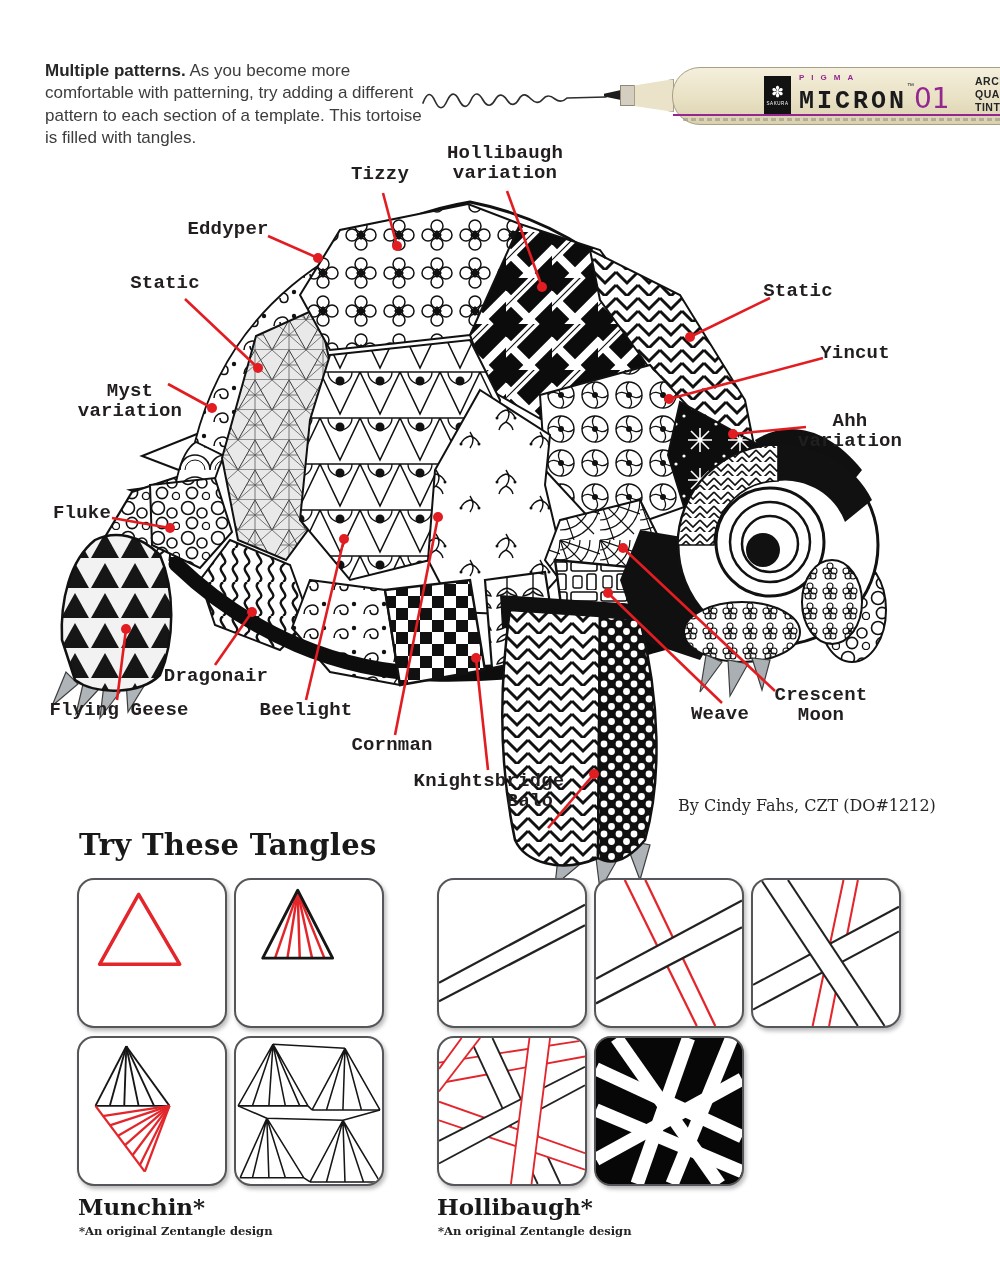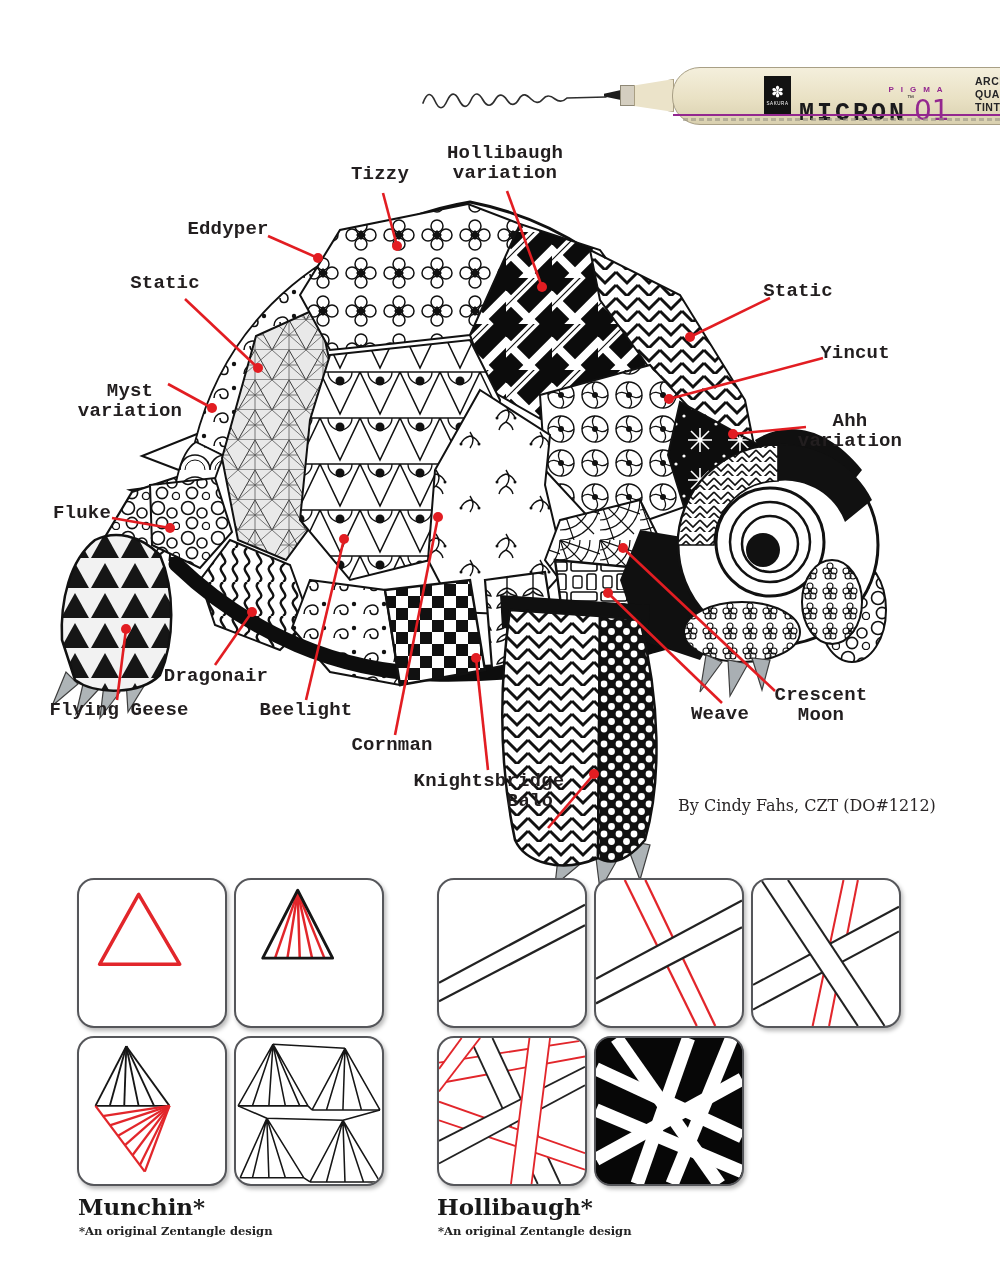--- a/index.html
+++ b/index.html
@@ -17,21 +17,21 @@
   .pen-ferrule{position:absolute;left:200px;top:29px;width:13px;height:19px;background:#d4cec0;border:1px solid #8e8876;}
   .pen-collar{position:absolute;left:214px;top:23px;width:38px;height:31px;background:#ebe3c9;border:1px solid #a99f83;
            clip-path:polygon(0 20%,100% 0,100% 100%,0 82%);}
   .pen-body{position:absolute;left:252px;top:11px;width:400px;height:56px;
            background:linear-gradient(#f4efdc,#e9e1c4 55%,#d9d0af);
            border:1px solid #a89f85;border-radius:28px 0 0 28px;}
   .pen-logo{position:absolute;left:91px;top:8px;width:27px;height:38px;background:#121212;
            display:flex;flex-direction:column;align-items:center;justify-content:center;color:#fff;}
   .pen-logo .flower{font-size:15px;line-height:1;}
   .pen-logo .logo-word{font-size:4.5px;letter-spacing:.6px;margin-top:2px;}
-  .pen-brandblock{position:absolute;left:126px;top:17px;text-align:right;}
+  .pen-brandblock{position:absolute;left:126px;top:5px;}
   .pen-brand{color:#93278f;font-size:8px;font-weight:bold;letter-spacing:7px;}
   .pen-model-row{margin-top:0;}
   .pen-model{font-family:Liberation Mono, monospace;font-weight:bold;font-size:25px;letter-spacing:3px;color:#1a1a1c;}
   .pen-tm{font-size:7px;vertical-align:top;color:#1a1a1c;}
   .pen-size{font-family:"DejaVu Sans",sans-serif;font-weight:normal;font-size:28px;color:#93278f;}
   .pen-side{position:absolute;left:302px;top:7px;font-size:10.5px;font-weight:bold;color:#242426;line-height:1.25;letter-spacing:.5px;}
   .pen-line{position:absolute;left:0;top:46px;width:100%;height:2px;background:#93278f;}
   .pen-micro{position:absolute;left:10px;top:50px;width:95%;height:3px;
              background:repeating-linear-gradient(90deg,#9a9584 0 5px,transparent 5px 8px);opacity:.6;}
   
@@ -47,20 +47,21 @@
   .card svg{width:100%;height:100%;display:block;}
   .card.dark{background:#000;}
   .cap{position:absolute;font-family:"DejaVu Serif",serif;font-weight:bold;font-size:23px;color:#191919;}
   .foot{position:absolute;font-family:"DejaVu Serif",serif;font-weight:bold;font-size:11.5px;color:#242424;}
 </style>
 </head>
 <body>
 
 <div class="page">
 
+  <div class="intro"><b>Multiple patterns.</b><span> As you become more comfortable with patterning, try adding a different pattern to each section of a template. This tortoise is filled with tangles.</span></div>
 
   <div class="pen-area">
     <svg class="squiggle" width="195" height="38" viewBox="0 0 195 38">
       <path d="M3,23 C7,12 11,12 15,21 S23,30 27,21 S35,12 39,20 S47,29 51,20 S59,13 63,20 S71,27 75,20
                S83,14 87,20 S95,26 99,19 S107,15 111,19 S119,24 123,19 S131,16 135,19 S143,22 147,18 L186,17" fill="none" stroke="#2e2e2e" stroke-width="1.7" stroke-linecap="round"></path>
     </svg>
     <div class="pen-nib"></div>
     <div class="pen-ferrule"></div>
     <div class="pen-collar"></div>
     <div class="pen-body">
@@ -339,20 +340,21 @@
   <div class="lbl" style="left:306px;top:701px">Beelight</div>
   <div class="lbl" style="left:392px;top:736px">Cornman</div>
   <div class="lbl" style="left:489px;top:772px">Knightsbridge</div>
   <div class="lbl" style="left:530px;top:792px">Balo</div>
   <div class="lbl" style="left:720px;top:705px">Weave</div>
   <div class="lbl" style="left:821px;top:686px">Crescent
 Moon</div>
 
   <div class="credit">By Cindy Fahs, CZT (DO#1212)</div>
 
+  <div class="tt-heading">Try These Tangles</div>
 
   <div class="card" style="left:77px;top:878px">
     <svg viewBox="0 0 142 142">
         <polygon points="58,14 20,82 98,82" fill="none" stroke="#e2262b" stroke-width="3.4" stroke-linejoin="round"></polygon>
       </svg>
   </div>
   <div class="card" style="left:234px;top:878px">
     <svg viewBox="0 0 142 142">
       <g stroke="#e2262b" stroke-width="2.4">
         <line x1="60" y1="12" x2="38" y2="76"></line>

